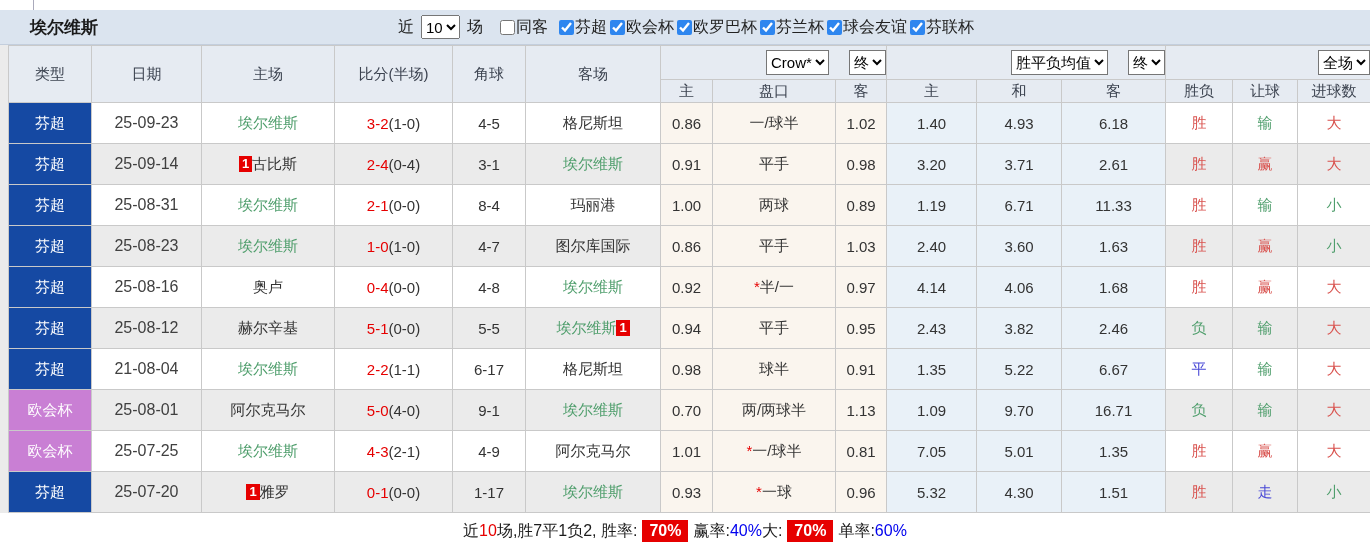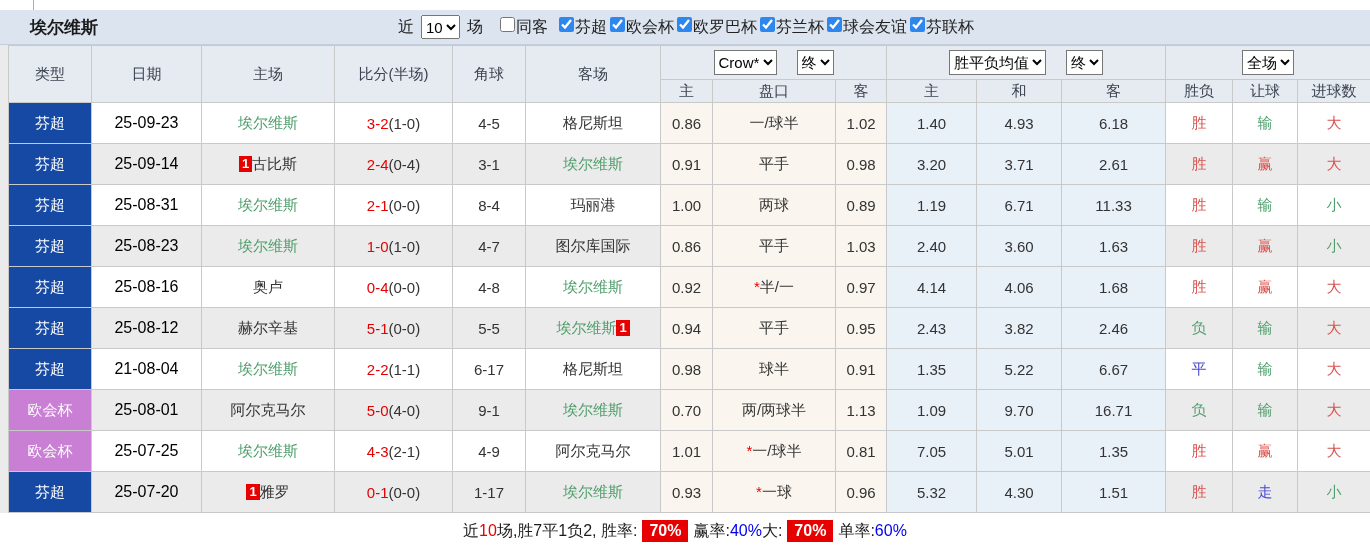--- a/index.html
+++ b/index.html
@@ -11,39 +11,39 @@
   *{box-sizing:border-box}
   body{margin:0;width:1370px;height:550px;overflow:hidden;background:#fff;
        font-family:"Liberation Sans","DejaVu Sans",sans-serif;color:#333}
   .topstrip{height:10px;background:#fff;position:relative}
   .topstrip .tick{position:absolute;left:33px;top:0;width:1px;height:10px;background:#aab}
   .titlebar{height:35px;background:var(--titlebar-bg);display:flex;align-items:center;
             border-bottom:1px solid #c3cedd;font-size:16px}
   .title{font-weight:bold;font-size:17px;color:#1a1a1a;padding-left:30px;width:398px;flex:0 0 auto}
   .filters{display:flex;align-items:center;gap:3px;color:#222}
   .filters select{font-size:15px;height:24px;margin:0 4px}
-  .chk{display:inline-flex;cursor:pointer}
+  .chk{display:inline-flex;align-items:center;cursor:pointer}
   .chk input{width:15px;height:15px;accent-color:#2e86ef;margin:0 1px 0 0}
   .gapL{margin-left:14px}
   .gapS{margin-left:8px}
   .tablewrap{background:var(--row-alt)}
   table{border-collapse:collapse;table-layout:fixed;width:1362px;margin-left:8px;background:#fff}
   th,td{border:1px solid var(--border);text-align:center;overflow:hidden;white-space:nowrap;padding:0}
   thead th{background:var(--header-bg);font-weight:normal;color:#3c4350;font-size:15px}
   .hrow1 th{height:34px}
   .hrow2 th{height:23px}
-  .selwrap{display:flex;justify-content:center;align-items:center;gap:20px}
+  .selwrap{display:flex;justify-content:flex-end;align-items:center;gap:20px}
   .selwrap select{font-size:15px;height:25px;background:#fff}
   tbody td{height:41px;font-size:15px;color:#333;background:#fff}
   tbody tr:nth-child(even) td{background:var(--row-alt)}
   tbody td.c-type{background:var(--league-bg)!important;color:#fff;font-size:15px}
   tbody td.c-type[data-type="cup"]{background:var(--cup-bg)!important}
   tbody td.c-odd{background:var(--crow-bg)!important}
   tbody td.c-avg{background:var(--avg-bg)!important}
-  .c-date{font-size:16px;color:#000000}
+  .c-date{font-size:16px;color:#404040}
   .ft{color:var(--score-red)}
   .ht{color:#333}
   .tname[data-team="focus"]{color:var(--team-green)}
   .badge{display:inline-block;background:var(--badge-red);color:#fff;font-size:13px;
          font-weight:bold;line-height:16px;padding:0 3px;vertical-align:1px}
   .badge:empty{display:none}
   .star{color:var(--score-red)}
   td.c-res[data-c="red"]{color:var(--win-red)}
   td.c-res[data-c="green"]{color:var(--lose-green)}
   td.c-res[data-c="blue"]{color:var(--draw-blue)}

